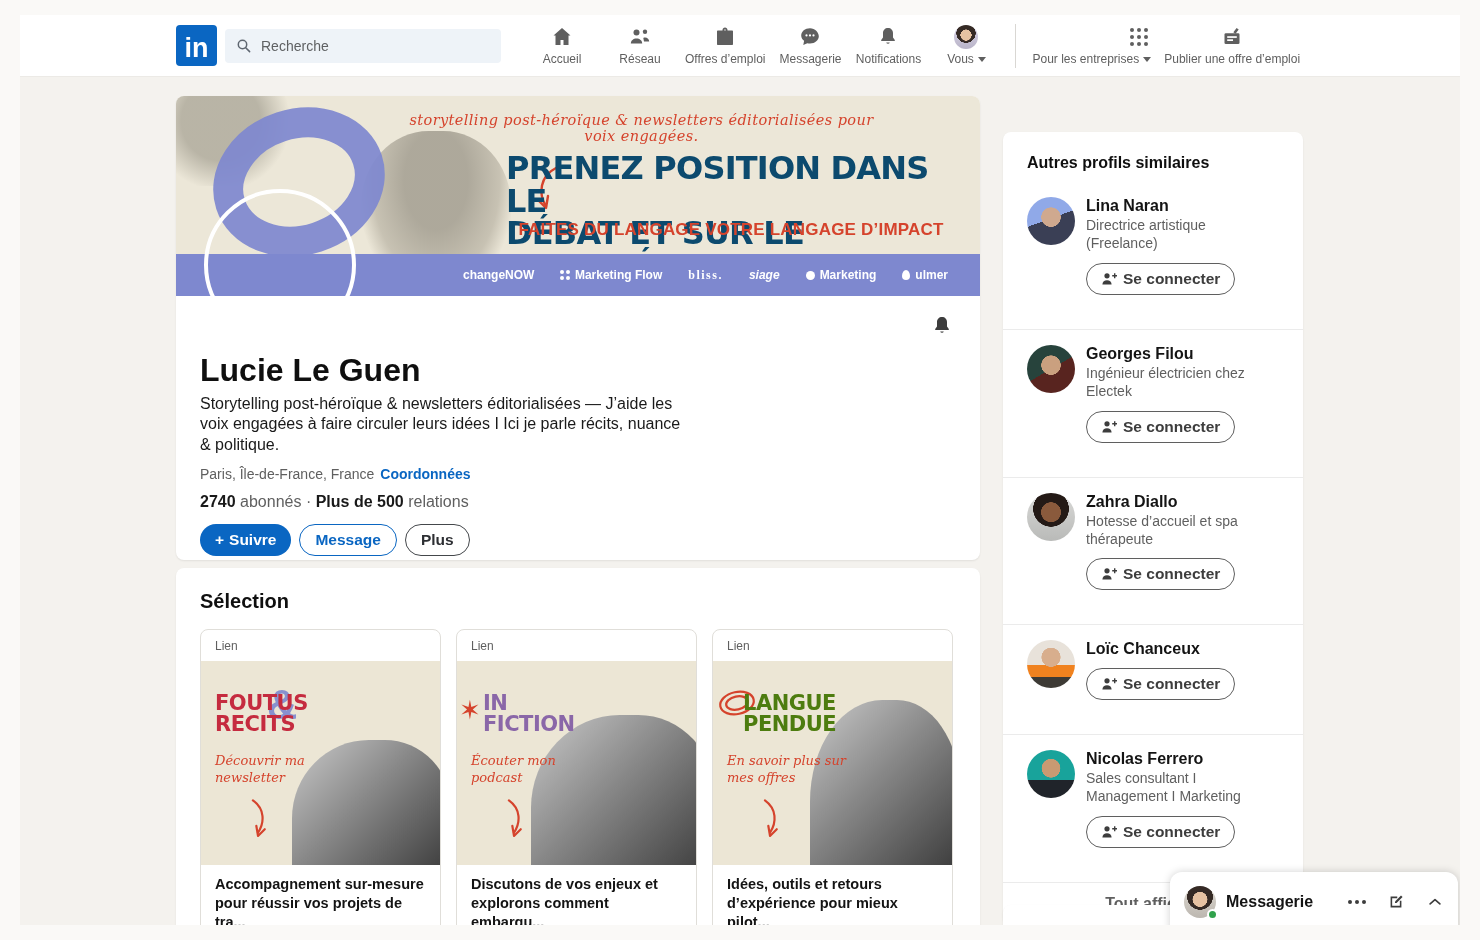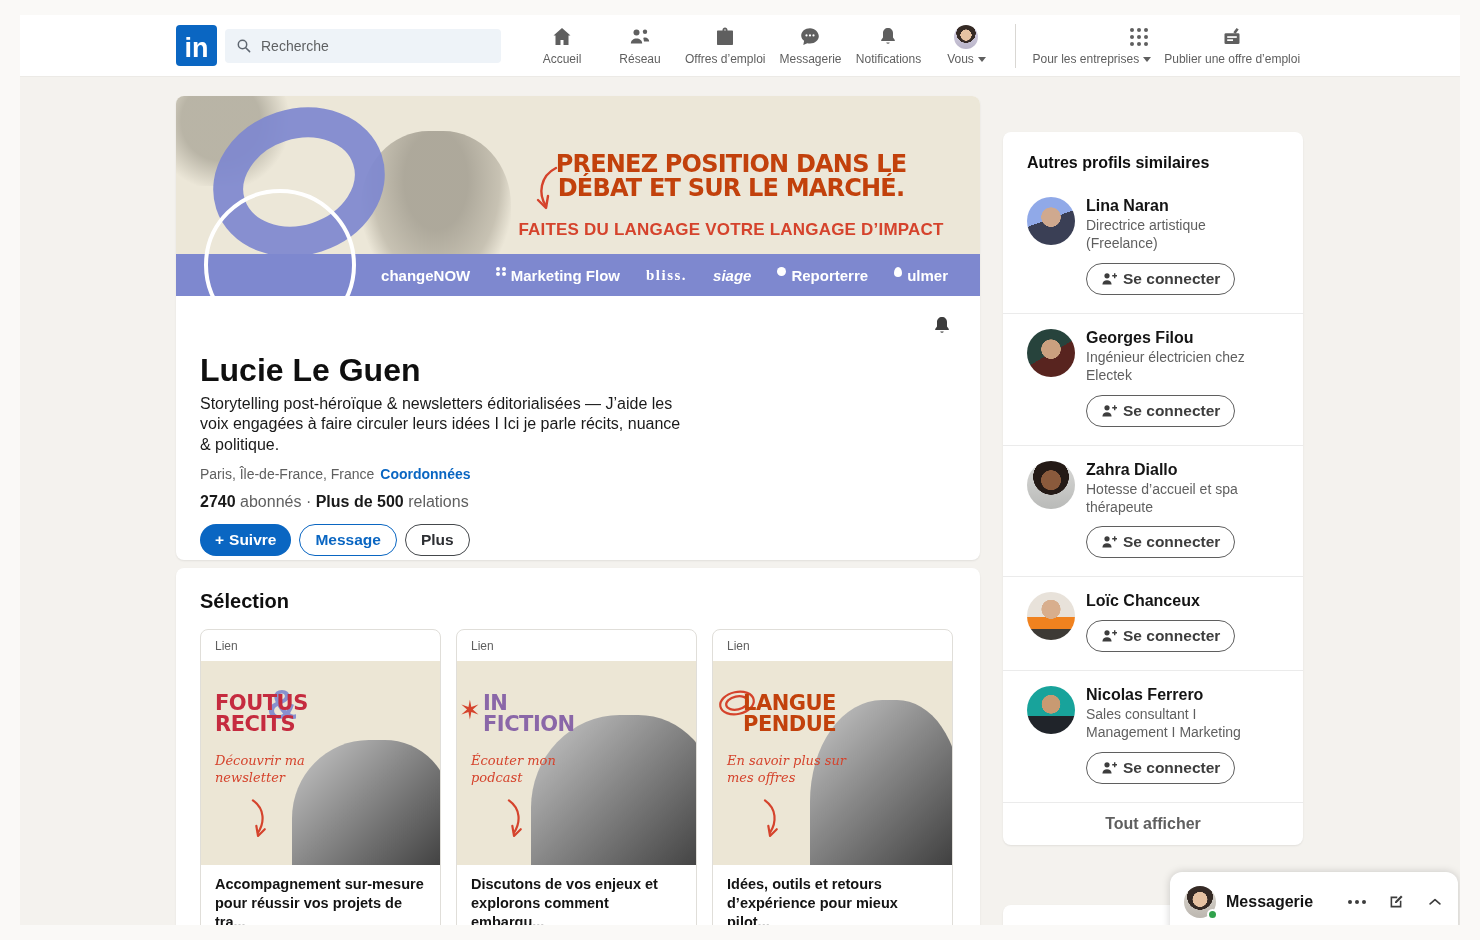--- a/index.html
+++ b/index.html
@@ -70,34 +70,34 @@
     background: radial-gradient(ellipse at 50% 30%, #6f6a5e 0 30%, #a39d8e 60%, transparent 75%); opacity: .5;
     border-radius: 45% 45% 20% 20%; }
   .banner-loop { position: absolute; left: 18px; top: 8px; }
   .banner-script {
     position: absolute; left: 228px; top: 16px; width: 475px; text-align: center;
     color: #d5432c; font-family: "DejaVu Serif", serif; font-style: italic;
     font-size: 14.5px; letter-spacing: .4px;
   }
   .banner-arrow { position: absolute; left: 352px; top: 68px; }
   .banner-head {
-    position: absolute; left: 330px; top: 56px; width: 450px; text-align: center;
-    color: #c2410c; font-weight: 800; font-size: 24px; line-height: 1.02;
+    position: absolute; left: 330px; top: 56px; width: 450px; text-align: left;
+    color: #0c4a6e; font-weight: 800; font-size: 32px; line-height: 1.02;
     letter-spacing: -.8px; font-family: "DejaVu Sans", sans-serif;
   }
   .banner-sub {
     position: absolute; left: 330px; top: 124px; width: 450px; text-align: center;
     color: #d5432c; font-weight: 700; font-size: 17px; letter-spacing: .2px;
   }
   .banner-strip {
     position: absolute; left: 0; bottom: 0; width: 100%; height: 42px;
     background: #7e88cf; display: flex; align-items: center; justify-content: flex-end;
     gap: 26px; padding-right: 32px; color: #fff;
   }
-  .logo-item { display: flex; align-items: flex-start; gap: 5px; font-size: 15px; font-weight: 600; }
+  .logo-item { display: flex; align-items: center; gap: 5px; font-size: 12px; font-weight: 600; }
   .l-serif span { font-family: "Liberation Serif", serif; font-weight: 700; letter-spacing: 1.5px; }
   .l-heavy span { font-weight: 800; font-style: italic; }
   .dotglyph { width: 9px; height: 9px; border-radius: 50%; background: #fff; display: inline-block; }
   .dropglyph { width: 8px; height: 10px; background: #fff; display: inline-block;
     border-radius: 50% 50% 50% 50% / 60% 60% 40% 40%; }
   .gridglyph { display: inline-grid; grid-template-columns: repeat(2,4px); gap: 1.5px; }
   .gridglyph i { width: 4px; height: 4px; background: #fff; border-radius: 50%; }
 
   .profile-photo {
     position: absolute; left: 28px; top: 93px; width: 152px; height: 152px;
@@ -127,39 +127,39 @@
   .selection-card { position: absolute; left: 156px; top: 553px; width: 804px; height: 390px; padding: 22px 24px; }
   .sel-title { font-size: 20px; font-weight: 700; color: #0f0f0f; }
   .sel-grid { display: flex; gap: 15px; margin-top: 16px; }
   .link-card { width: 241px; border: 1px solid #e0ded9; border-radius: 8px; overflow: hidden; background: #fff; cursor: pointer; }
   .lc-type { font-size: 12px; color: #5f5f5f; padding: 9px 14px 8px; }
   .lc-art { position: relative; height: 204px; background: #ece6d5; overflow: hidden; }
   .lc-title { position: absolute; left: 14px; top: 32px; font-weight: 800; font-size: 21px;
     line-height: .98; letter-spacing: -.5px; z-index: 2; font-family: "DejaVu Sans", sans-serif; }
   .t1 { color: #c52b3f; }
   .t2 { color: #8a67a8; }
-  .t3 { color: #c2410c; }
+  .t3 { color: #4d7c0f; }
   .lc-decor { position: absolute; z-index: 1; font-weight: 800; }
   .decor-amp { left: 66px; top: 20px; font-size: 42px; color: #7e88cf; opacity: .9; }
   .decor-star { left: 2px; top: 34px; font-size: 26px; color: #d5432c; }
   .decor-spiral { position: absolute; left: 2px; top: 22px; z-index: 1; }
   .lc-script { position: absolute; left: 14px; top: 92px; width: 120px; color: #d5432c;
     font-family: "DejaVu Serif", serif; font-style: italic; font-size: 13px; line-height: 1.3; z-index: 2; }
   .lc-arrow { position: absolute; left: 40px; top: 136px; z-index: 2; }
   .lc-photo { position: absolute; right: -12px; bottom: -10px; width: 160px; height: 135px;
     background: linear-gradient(135deg, #cdcac3 0%, #8a8780 45%, #3a3834 100%);
     border-radius: 48% 42% 6% 6% / 58% 52% 6% 6%; filter: saturate(0); }
   .p2 { width: 185px; height: 160px; right: -20px; }
   .p3 { width: 150px; height: 175px; right: -8px; }
   .lc-caption { padding: 10px 14px 14px; font-size: 14.5px; font-weight: 700; line-height: 1.3; color: #141414; }
 
   
   .sidebar-card { position: absolute; left: 983px; top: 81px; width: 300px; padding-top: 22px; margin-top: 36px; }
   .sb-title { font-size: 16px; font-weight: 700; color: #0f0f0f; padding: 0 24px 10px; }
-  .sb-entry { display: flex; gap: 11px; padding: 15px 24px 18px; border-bottom: 1px solid #ebebeb; }
+  .sb-entry { display: flex; gap: 11px; padding: 15px 24px 34px; border-bottom: 1px solid #ebebeb; }
   .sb-entry:last-of-type { border-bottom: 1px solid #e3e1dd; }
   .sb-avatar { width: 48px; height: 48px; border-radius: 50%; flex: 0 0 auto; cursor: pointer; }
   .av-0 { background: radial-gradient(circle at 50% 42%, #cfa98f 0 26%, transparent 27%),
           linear-gradient(160deg, #90a9e8 0 46%, #3a3f55 46% 100%); }
   .av-1 { background: radial-gradient(circle at 50% 42%, #caa07f 0 26%, transparent 27%),
           linear-gradient(150deg, #27433c 0 50%, #58241f 50% 100%); }
   .av-2 { background: radial-gradient(circle at 50% 40%, #8a5a3c 0 26%, transparent 27%),
           radial-gradient(circle at 50% 33%, #241a16 0 44%, transparent 45%),
           linear-gradient(#d9d9d7, #b9bab8); }
   .av-3 { background: radial-gradient(circle at 50% 36%, #d8ae8d 0 24%, transparent 25%),
@@ -285,20 +285,21 @@
     </div>
   </header>
 
   <section class="card profile-card">
     <div class="banner">
       <div class="banner-tree"></div>
       <div class="banner-person"></div>
       <svg class="banner-loop" width="210" height="165" viewBox="0 0 210 165">
         <ellipse cx="105" cy="78" rx="72" ry="58" fill="none" stroke="#7e88cf" stroke-width="30" opacity=".92" transform="rotate(-18 105 78)"></ellipse>
       </svg>
+      <div class="banner-script">storytelling post-héroïque &amp; newsletters éditorialisées pour voix engagées.</div>
       <svg class="banner-arrow" width="40" height="52" viewBox="0 0 40 52">
         <path d="M28 4 C 12 12, 10 30, 18 42" fill="none" stroke="#d5432c" stroke-width="2.4" stroke-linecap="round"></path>
         <path d="M10 36 l8 8 2-12" fill="none" stroke="#d5432c" stroke-width="2.4" stroke-linecap="round" stroke-linejoin="round"></path>
       </svg>
       <div class="banner-head">
         <div>PRENEZ POSITION DANS LE</div>
         <div>DÉBAT ET SUR LE MARCHÉ.</div>
       </div>
       <div class="banner-sub">FAITES DU LANGAGE VOTRE LANGAGE D’IMPACT</div>
       <div class="banner-strip">
@@ -315,21 +316,21 @@
             <span>Marketing Flow</span>
           </span>
         <span class="logo-item l-serif">
             <span>bliss.</span>
           </span>
         <span class="logo-item l-heavy">
             <span>siage</span>
           </span>
         <span class="logo-item">
             <span class="dotglyph"></span>
-            <span>Reporterre</span>
+            <span>Marketing</span>
           </span>
         <span class="logo-item">
             <span class="dropglyph"></span>
             <span>ulmer</span>
           </span>
       </div>
     </div>
 
     <div class="profile-photo"></div>
 

